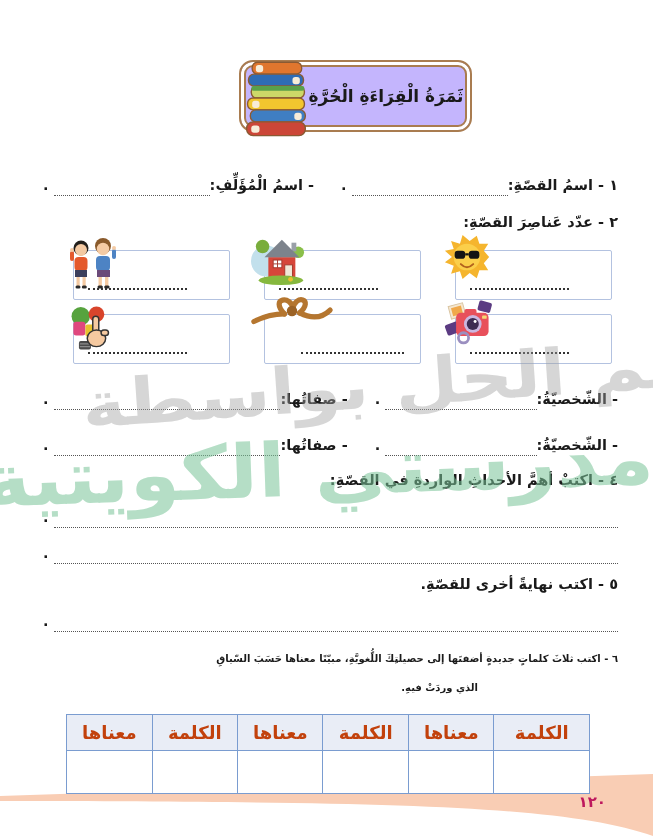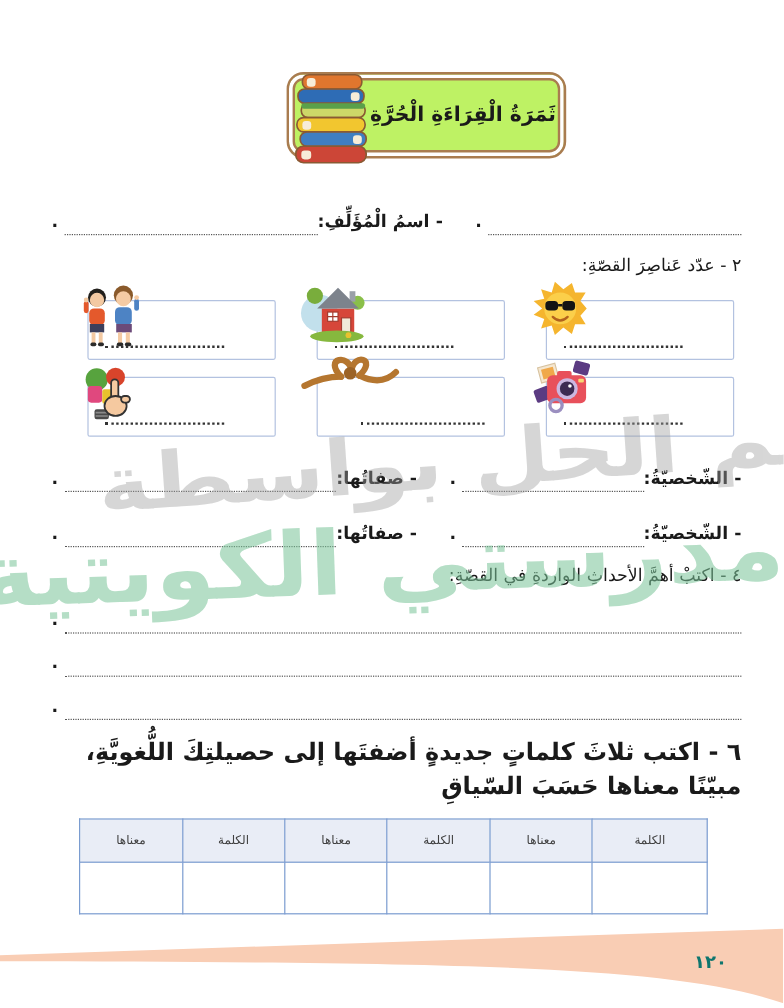--- a/index.html
+++ b/index.html
@@ -10,42 +10,42 @@
   }
   .page{position:relative;width:653px;height:840px;}
   .content{position:relative;z-index:1;padding:60px 35px 0 38px;}
 
   
   .title-box{
     position:relative;width:233px;height:72px;margin:0 auto;right:-27px;
     border:2px solid #a97c50;border-radius:14px;
     box-shadow:inset 0 0 0 3px #ffffff, inset 0 0 0 5px #a97c50;
     display:flex;align-items:center;justify-content:center;
-    padding-left:62px;box-sizing:border-box;background:#bef264;
+    padding-left:62px;box-sizing:border-box;background:#c4b5fd;
   }
   .title-text{font-size:17px;font-weight:700;white-space:nowrap;}
   .books{position:absolute;left:2px;top:-7px;width:66px;height:86px;}
 
   
-  .heading{font-size:14.5px;font-weight:400;line-height:23px;}
+  .heading{font-size:14.5px;font-weight:700;line-height:23px;}
   .line{display:flex;align-items:flex-end;font-size:14.5px;font-weight:700;line-height:21px;}
   .dots{flex:1;border-bottom:1.8px dotted #555;height:15px;min-width:40px;}
   .dot-end{margin:0 5px;font-weight:700;}
   .lbl{white-space:nowrap;margin-top:16px;}
   .gap{margin-right:22px;}
 
   .mt-q1{margin-top:27px;}
   .mt-q2{margin-top:15px;}
   .mt-q3{margin-top:15px;}
   .mt-sub{margin-top:9px;}
   .mt-q4{margin-top:13px;text-align:right;}
   .mt-fill{margin-top:15px;}
   .mt-q5{margin-top:9px;}
   .mt-q6{margin-top:12px;}
-  .q6 div{font-size:20px;font-weight:700;line-height:29px;}
+  .q6 div{font-size:10px;font-weight:700;line-height:29px;}
   .q6-l2{padding-right:140px;}
 
   
   .grid{
     margin:16px 6px 0 0;display:grid;grid-template-columns:repeat(3,157px);
     column-gap:34px;row-gap:14px;width:539px;
   }
   .ebox{position:relative;height:48px;border:1.6px solid #b3c2e0;border-radius:2px;background:#fff;}
   .ebox-dots{position:absolute;left:14px;right:42px;bottom:9px;border-bottom:2px dotted #333;height:0;}
   .ebox-dots.wide{right:16px;left:36px;}
@@ -56,21 +56,21 @@
   .ic-camera{left:-12px;top:-17px;width:52px;height:50px;}
   .ic-rope{left:-16px;top:-23px;width:86px;height:40px;}
   .ic-idea{left:-8px;top:-13px;width:48px;height:56px;}
 
   
   table.vocab{
     border-collapse:collapse;margin:12px 28px 0 0;width:524px;table-layout:fixed;
   }
   table.vocab th{
     background:#e9edf6;border:1.6px solid #7a9cd0;height:33px;
-    font-size:10px;font-weight:400;color:#404040;
+    font-size:18px;font-weight:700;color:#c2410c;
   }
   table.vocab td{border:1.6px solid #7a9cd0;height:40px;background:#fff;}
   col.c-word{width:95px;}
   col.c-meaning{width:85px;}
 
   
   .watermark{
     position:absolute;z-index:3;pointer-events:none;white-space:nowrap;
     font-weight:700;transform-origin:center;
   }
@@ -80,21 +80,21 @@
   }
   .wm-green{
     top:426px;right:30px;font-size:74px;color:#79c498;opacity:.55;
     transform:rotate(-2deg) scaleX(1.1);
   }
 
   
   .swoosh{position:absolute;left:0;bottom:0;width:653px;height:70px;z-index:0;}
   .pagenum{
     position:absolute;right:47px;bottom:29px;z-index:2;
-    font-size:15px;font-weight:700;color:#0f766e;
+    font-size:15px;font-weight:700;color:#be185d;
   }
 </style>
 </head>
 <body>
 
 <div class="page">
 
   <div class="watermark wm-gray">تم الحل بواسطة</div>
   <div class="watermark wm-green">مدرستي الكويتية</div>
 
@@ -116,20 +116,21 @@
             <rect x="8" y="57" width="60" height="13" rx="6" fill="#3f7ec2"></rect>
             <rect x="56" y="60" width="8" height="8" rx="3" fill="#f7ecd8" stroke="none"></rect>
             <rect x="4" y="70" width="64" height="15" rx="7" fill="#cc4637"></rect>
             <rect x="9" y="74" width="9" height="8" rx="3" fill="#f7ecd8" stroke="none"></rect>
           </g>
         </svg>
       </span>
     </div>
 
     <div class="line mt-q1">
+      <span class="lbl">١ - اسمُ القصّةِ:</span>
       <span class="dots"></span>
       <span class="dot-end">.</span>
       <span class="lbl gap">- اسمُ الْمُؤَلِّفِ:</span>
       <span class="dots"></span>
       <span class="dot-end">.</span>
     </div>
 
     <div class="heading mt-q2">٢ - عدّد عَناصِرَ القصّةِ:</div>
 
     <div class="grid">
@@ -274,27 +275,29 @@
     <div class="heading mt-q4">٤ - اكتبْ أهمَّ الأحداثِ الواردةِ في القصّةِ:</div>
     <div class="line mt-fill">
       <span class="dots"></span>
       <span class="dot-end">.</span>
     </div>
     <div class="line mt-fill">
       <span class="dots"></span>
       <span class="dot-end">.</span>
     </div>
 
+    <div class="heading mt-q5">٥ - اكتب نهايةً أخرى للقصّةِ.</div>
     <div class="line mt-fill">
       <span class="dots"></span>
       <span class="dot-end">.</span>
     </div>
 
     <div class="q6 mt-q6">
       <div>٦ - اكتب ثلاثَ كلماتٍ جديدةٍ أضفتَها إلى حصيلتِكَ اللُّغويَّةِ، مبيّنًا معناها حَسَبَ السّياقِ</div>
+      <div class="q6-l2">الذي وردَتْ فيهِ.</div>
     </div>
 
     <table class="vocab">
       <colgroup>
         <col class="c-word">
           <col class="c-meaning">
           <col class="c-meaning">
         <col class="c-meaning">
           <col class="c-meaning">
           <col class="c-meaning">

